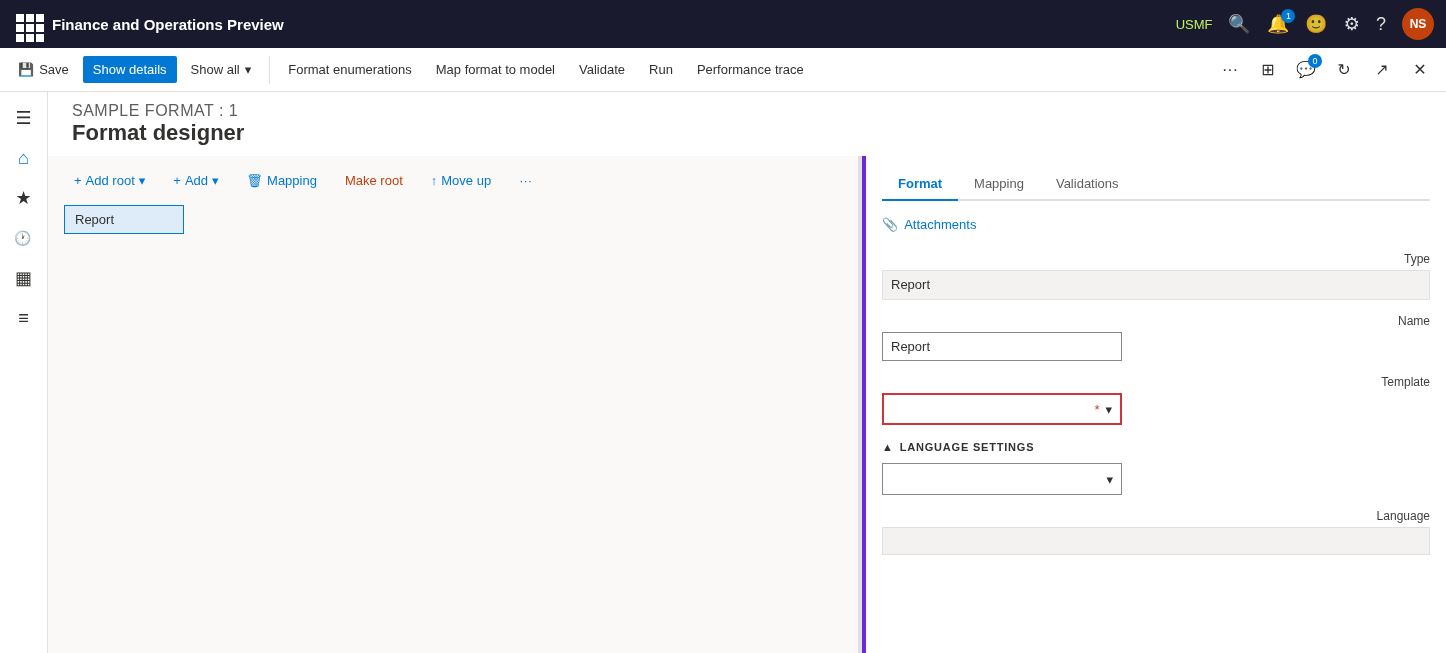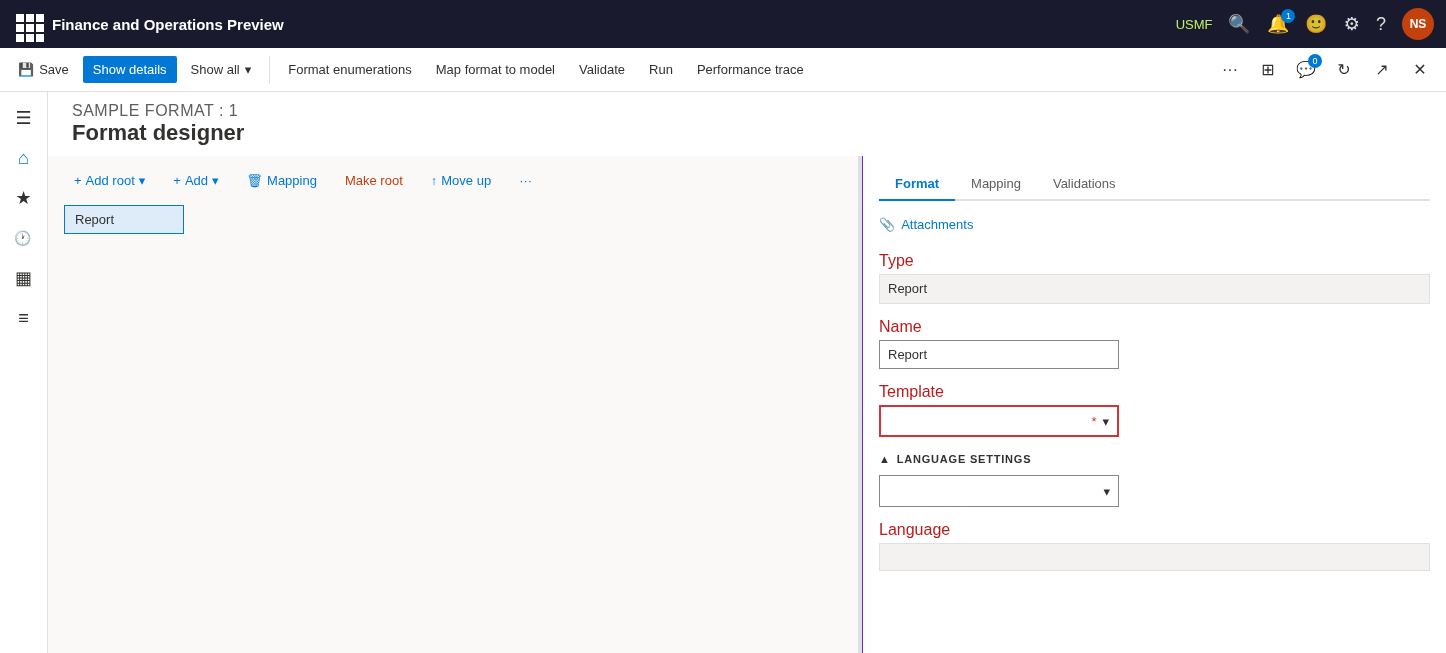--- a/index.html
+++ b/index.html
@@ -127,21 +127,21 @@
       padding: 6px 10px;
       cursor: pointer;
       border: 1px solid #0078d4;
       background: #deecf9;
       width: fit-content; min-width: 120px;
     }
     .tree-node-label { font-size: 13px; color: #323130; }
 
     
     .right-panel {
-      flex: 1; border-left: 1px solid #6d28d9; background: white;
+      flex: 1; border-left: 4px solid #6d28d9; background: white;
       overflow-y: auto; padding: 12px 16px;
       position: relative;
     }
     .panel-tabs {
       display: flex; border-bottom: 2px solid #e0e0e0; margin-bottom: 12px; gap: 0;
     }
     .panel-tab {
       padding: 8px 16px; cursor: pointer; font-size: 13px; color: #605e5c;
       border-bottom: 2px solid transparent; margin-bottom: -2px;
     }
@@ -149,21 +149,21 @@
       color: #0078d4; border-bottom-color: #0078d4; font-weight: 600;
     }
 
     .attachments-btn {
       display: flex; align-items: center; gap: 6px;
       color: #0078d4; font-size: 13px; cursor: pointer; margin-bottom: 16px;
       padding: 4px 0;
     }
 
     .field-group { margin-bottom: 14px; }
-    .field-label { font-size: 16px; color: #b91c1c; margin-bottom: 4px; }
+    .field-label { font-size: 12px; color: #404040; margin-bottom: 4px; text-align: right; }
     .field-value-box {
       padding: 6px 8px; background: #f3f2f1; border: 1px solid #e0e0e0;
       font-size: 13px; color: #323130; min-height: 30px;
     }
     .field-input {
       width: 240px; padding: 6px 8px; background: white; border: 1px solid #8a8886;
       font-size: 13px; color: #323130; outline: none;
     }
     .field-dropdown {
       width: 240px; display: flex; align-items: center; justify-content: space-between;

